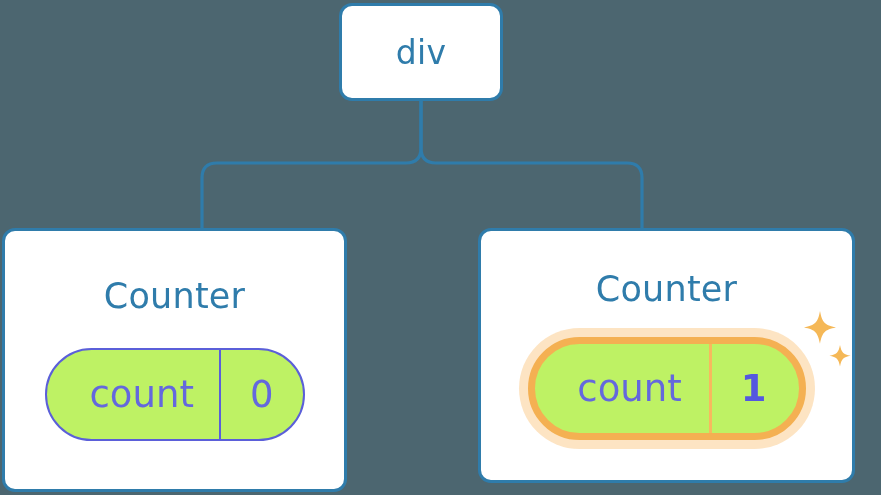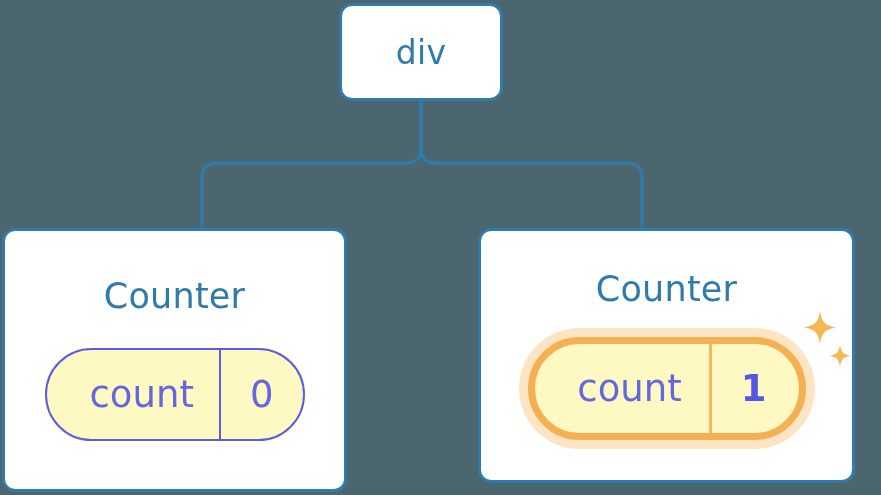--- a/index.html
+++ b/index.html
@@ -87,21 +87,21 @@
     align-items: center;
     justify-content: center;
   }
 
   .pill {
     position: relative;
     display: flex;
     align-items: stretch;
     box-sizing: border-box;
     border-radius: 999px;
-    background: #fef9c3;
+    background: #bef264;
   }
 
   
   .pill-plain {
     border: 2px solid #5b5fd9;
     height: 93px;
     width: 260px;
   }
   .pill-plain .pill-key {
     color: #6468dd;

